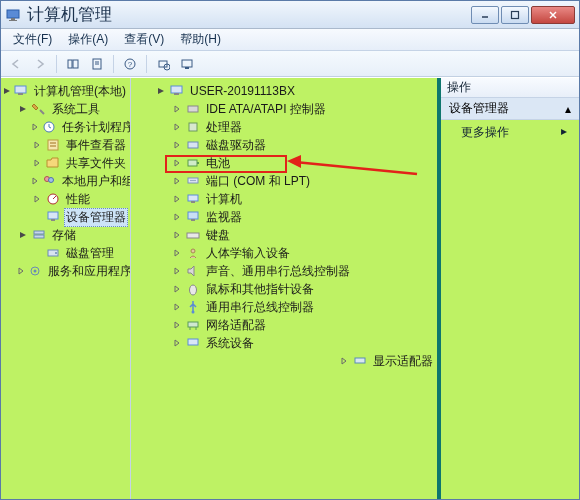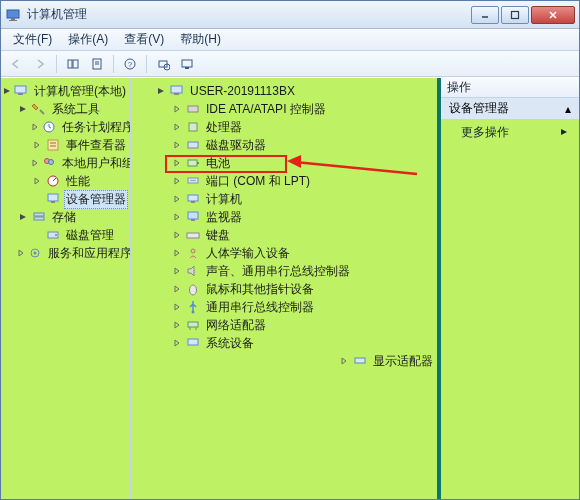--- a/index.html
+++ b/index.html
@@ -1,20 +1,20 @@
 <!DOCTYPE html>
 <html><head>
 <meta charset="utf-8">
 <style>
   * { margin: 0; padding: 0; box-sizing: border-box; }
   body { font-family: "Microsoft YaHei", Tahoma, sans-serif; font-size: 12px; background: #fff; cursor: default; user-select: none; }
   .window { width: 580px; height: 500px; border: 1px solid #5a7aa8; display: flex; flex-direction: column; background: linear-gradient(to bottom, #e8f0fb, #dce6f4); }
   .titlebar { height: 28px; background: linear-gradient(to bottom, #f0f6fd, #d4e2f3); display: flex; align-items: center; padding: 0 4px; border-bottom: 1px solid #aab9cc; }
   .titlebar .icon { width: 16px; height: 16px; margin-right: 6px; }
-  .titlebar .title { flex: 1; color: #1a304c; font-size: 12px; font-family: Liberation Serif, serif; }
+  .titlebar .title { flex: 1; color: #1a304c; font-size: 17px; font-family: Liberation Serif, serif; }
   .winbtns { display: flex; }
   .winbtn { width: 28px; height: 18px; margin-left: 2px; border: 1px solid #6f8db4; border-radius: 2px; background: linear-gradient(to bottom, #f3f8fe, #c9dbf1); display: flex; align-items: center; justify-content: center; font-size: 10px; color: #2a3e58; }
   .winbtn.close { width: 44px; background: linear-gradient(to bottom, #e98985, #c44740); color: #fff; border-color: #8a3b36; }
   .menubar { height: 22px; display: flex; align-items: center; padding: 0 4px; background: linear-gradient(to bottom, #f7fafe, #e6eef9); border-bottom: 1px solid #c5d3e6; }
   .menuitem { padding: 2px 8px; color: #16304e; }
   .toolbar { height: 26px; display: flex; align-items: center; padding: 0 4px; background: linear-gradient(to bottom, #f5fafe, #e7eff9); border-bottom: 1px solid #c2d0e2; gap: 2px; }
   .tbtn { width: 22px; height: 20px; border: 1px solid transparent; border-radius: 2px; display: flex; align-items: center; justify-content: center; color: #3a5a84; }
   .tbtn.disabled { color: #b0b8c4; }
   .tsep { width: 1px; height: 18px; background: #c5d3e6; margin: 0 3px; }
   .body { flex: 1; display: flex; background: #fff; border-top: 1px solid #fff; }
@@ -189,20 +189,33 @@
           <span class="label">事件查看器</span>
         </div>
         <div class="node d2">
           <span class="twisty">
               <svg viewBox="0 0 8 8">
                 <path d="M2 1 L6 4 L2 7 Z" fill="none" stroke="#6a6a6a"></path>
               </svg>
             </span>
           <span class="nicon">
               <svg viewBox="0 0 16 16">
+                <path d="M2 5 L6 5 L7 3 L13 3 L13 12 L2 12 Z" fill="#f6d87a" stroke="#b89030"></path>
+              </svg>
+            </span>
+          <span class="label">共享文件夹</span>
+        </div>
+        <div class="node d2">
+          <span class="twisty">
+              <svg viewBox="0 0 8 8">
+                <path d="M2 1 L6 4 L2 7 Z" fill="none" stroke="#6a6a6a"></path>
+              </svg>
+            </span>
+          <span class="nicon">
+              <svg viewBox="0 0 16 16">
                 <circle cx="6" cy="6" r="2.5" fill="#e7a0a0" stroke="#b05050"></circle>
                 <circle cx="10" cy="7" r="2.5" fill="#a0c0e7" stroke="#5070b0"></circle>
               </svg>
             </span>
           <span class="label">本地用户和组</span>
         </div>
         <div class="node d2">
           <span class="twisty">
               <svg viewBox="0 0 8 8">
                 <path d="M2 1 L6 4 L2 7 Z" fill="none" stroke="#6a6a6a"></path>

